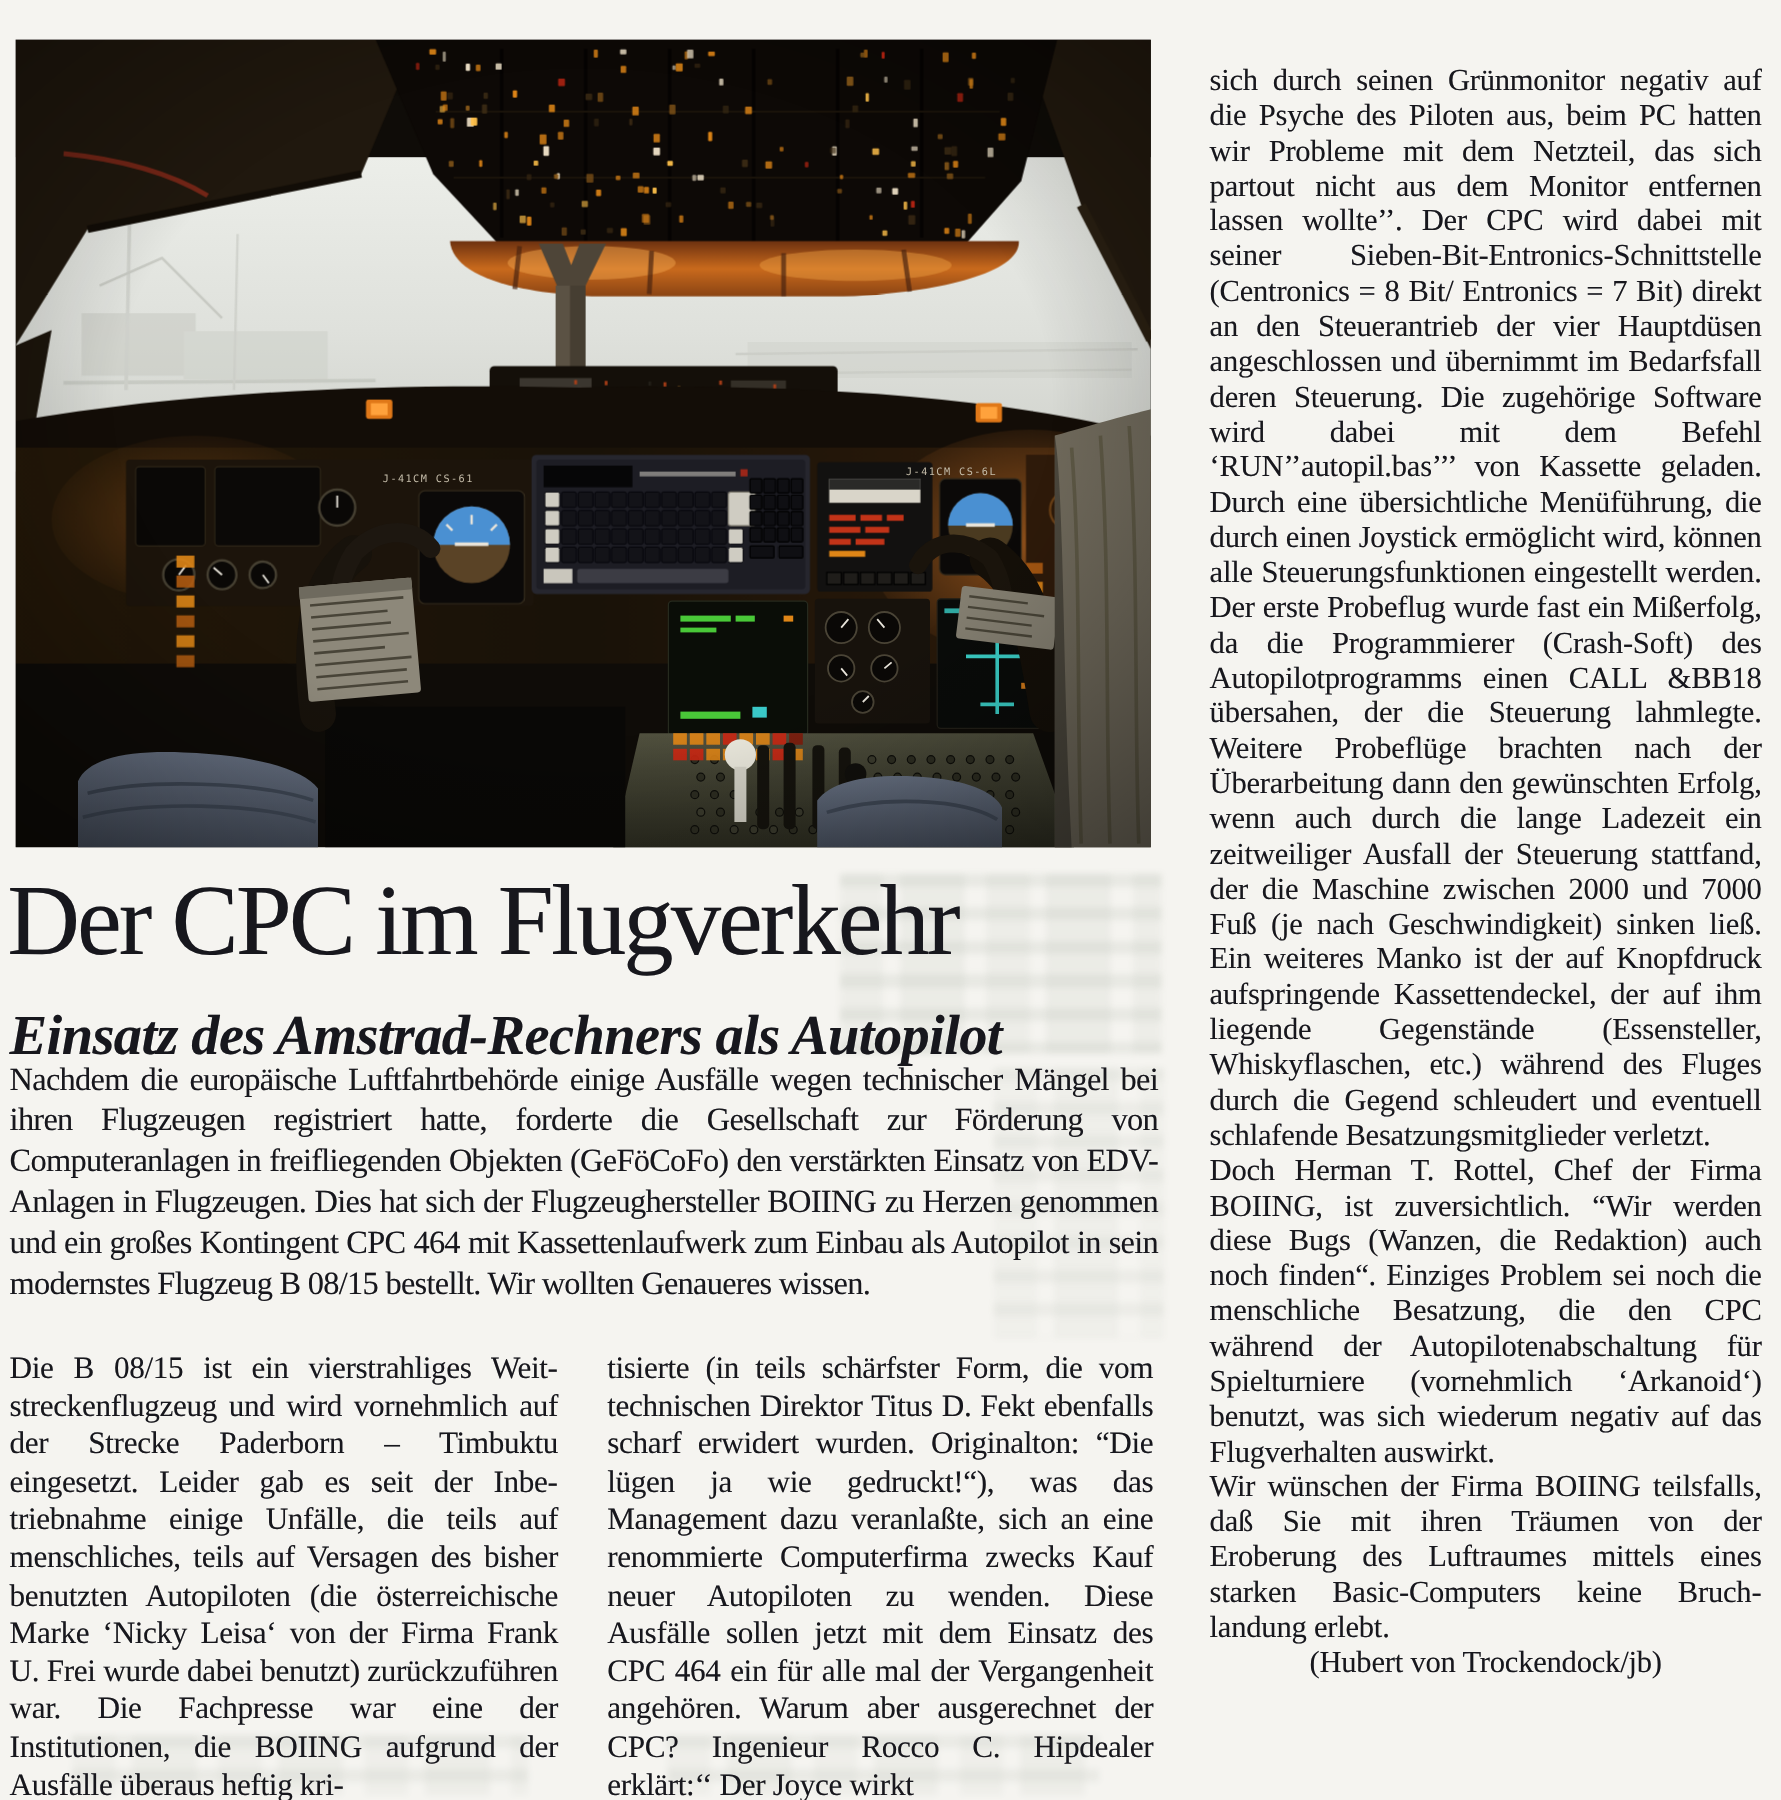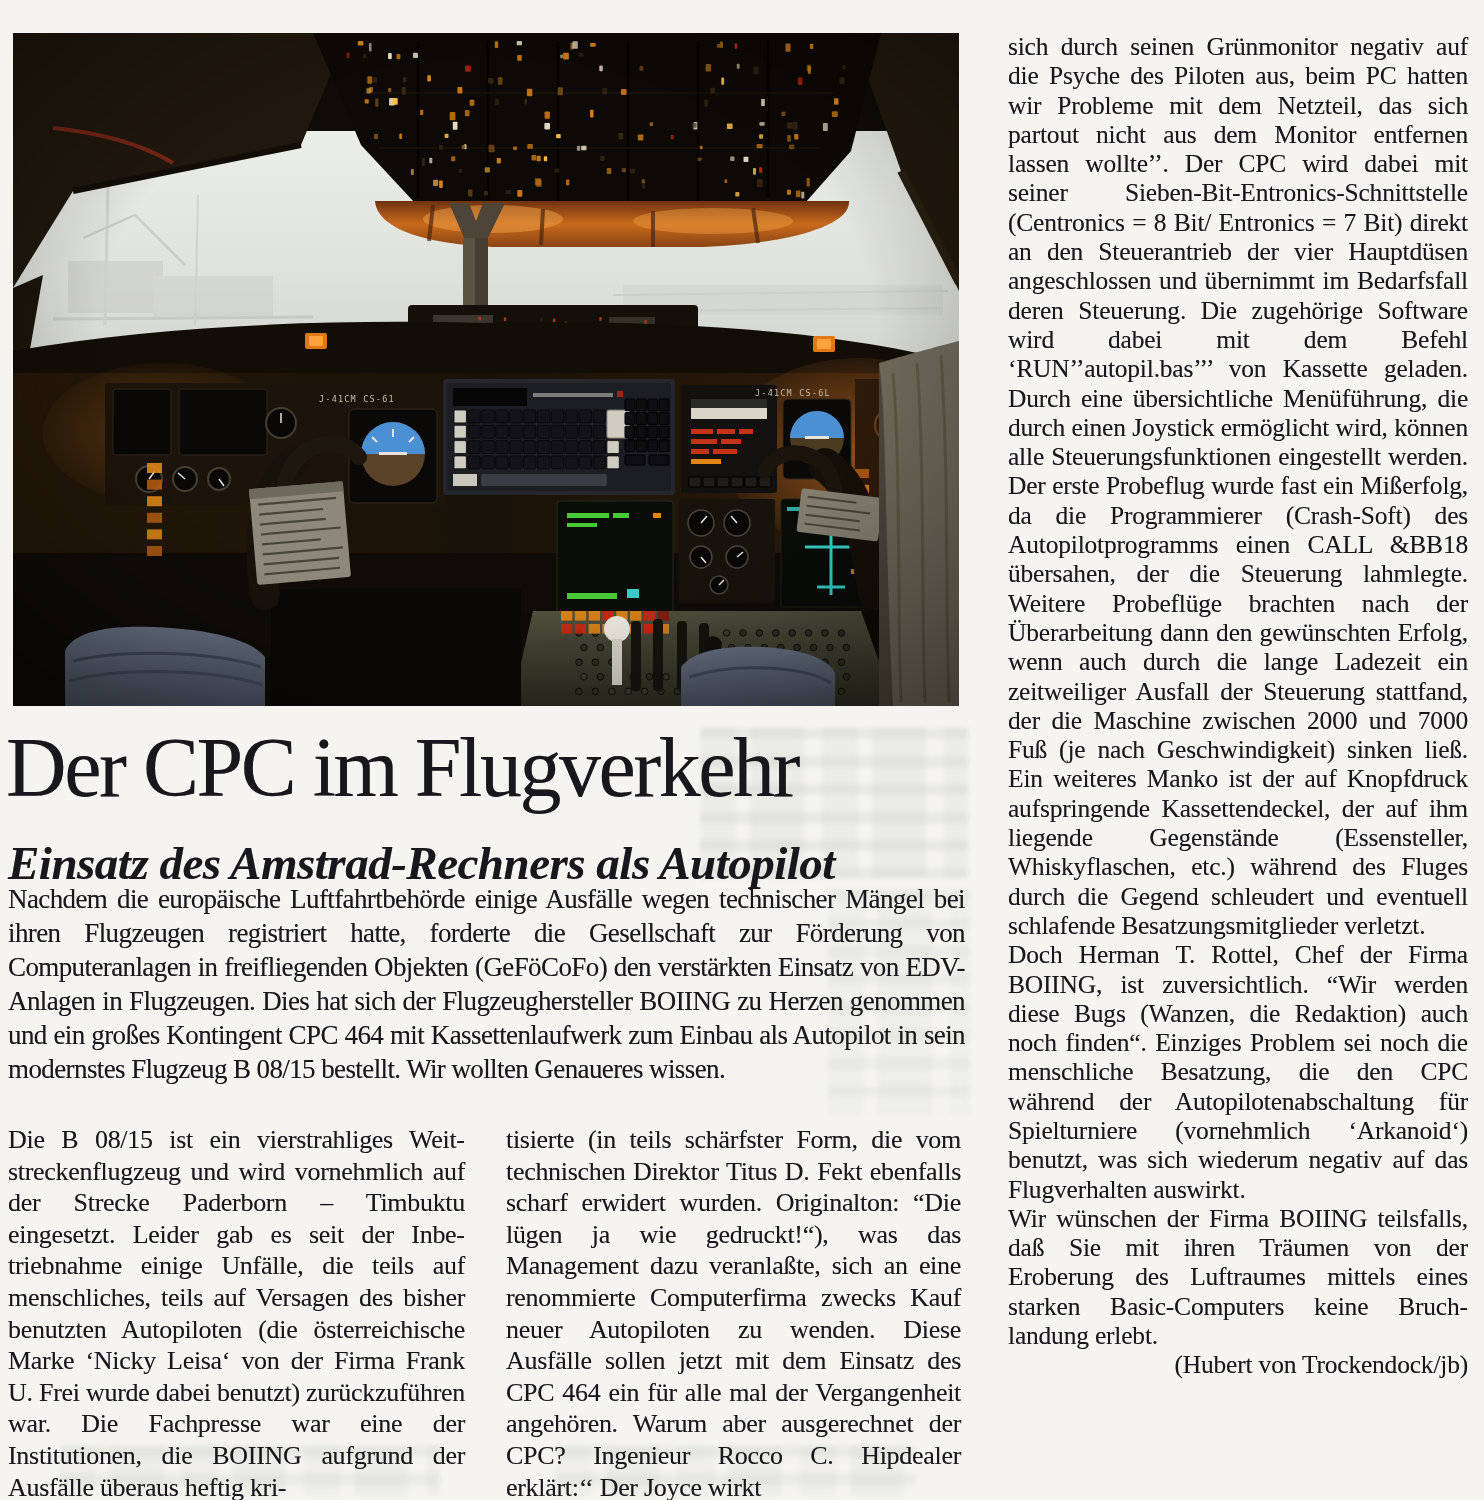--- a/index.html
+++ b/index.html
@@ -10,21 +10,21 @@
     text-shadow:0 0 .5px rgba(23,23,29,.38);
   }
   .abs{position:absolute}
   .textlayer{z-index:2}
   .headline{margin:0;font-weight:400;font-size:84px;line-height:1;letter-spacing:-2.5px;white-space:nowrap}
   .subhead{font-weight:700;font-style:italic;font-size:47px;line-height:1;letter-spacing:-.5px;white-space:nowrap}
   .lead{font-weight:400;font-size:27px;line-height:34px;letter-spacing:-.6px;text-align:justify}
   .bodycol{font-size:26px;line-height:31.6px;letter-spacing:-.3px;text-align:justify}
   .rightcol{font-size:25.5px;line-height:29.3px;letter-spacing:-.2px;text-align:justify}
   .rightcol p{margin:0;padding:0}
-  .byline{text-align:right;margin-top:5px}
+  .byline{text-align:center;margin-top:5px}
   .photo{left:13px;top:33px;width:946px;height:673px;z-index:1;background:#0f0c08}
   .photo svg{display:block;width:100%;height:100%}
   .ghost{position:absolute;z-index:0;filter:blur(2.5px);
     background:
       repeating-linear-gradient(90deg,rgba(106,122,102,.10) 0 36px,rgba(0,0,0,0) 36px 50px,rgba(106,122,102,.12) 50px 104px,rgba(0,0,0,0) 104px 122px),
       repeating-linear-gradient(180deg,rgba(106,122,102,.17) 0 11px,rgba(0,0,0,0) 11px 28px);}
 </style>
 </head>
 <body>
 
@@ -645,18 +645,18 @@
 <h1 class="abs textlayer headline" style="left:6px;top:726px">Der CPC im Flugverkehr</h1>
 
 <div class="abs textlayer subhead" style="left:8px;top:840px">Einsatz des Amstrad-Rechners als Autopilot</div>
 
 <div class="abs textlayer lead" style="left:8px;top:882px;width:957px">Nachdem die europäische Luftfahrtbehörde einige Ausfälle wegen technischer Mängel bei ihren Flugzeugen registriert hatte, forderte die Gesellschaft zur För­derung von Computeranlagen in freifliegenden Objekten (GeFöCoFo) den ver­stärkten Einsatz von EDV-Anlagen in Flugzeugen. Dies hat sich der Flugzeug­hersteller BOIING zu Herzen genommen und ein großes Kontingent CPC 464 mit Kassettenlaufwerk zum Einbau als Autopilot in sein modernstes Flugzeug B 08/15 bestellt. Wir wollten Genaueres wissen.</div>
 
 <div class="abs textlayer bodycol" style="left:8px;top:1124px;width:457px">Die B 08/15 ist ein vierstrahliges Weit­streckenflugzeug und wird vornehmlich auf der Strecke Paderborn – Timbuktu eingesetzt. Leider gab es seit der Inbe­triebnahme einige Unfälle, die teils auf menschliches, teils auf Versagen des bis­her benutzten Autopiloten (die österrei­chische Marke ‘Nicky Leisa‘ von der Fir­ma Frank U. Frei wurde dabei benutzt) zurückzuführen war. Die Fachpresse war eine der Institutionen, die BOIING aufgrund der Ausfälle überaus heftig kri-</div>
 
 <div class="abs textlayer bodycol" style="left:506px;top:1124px;width:455px">tisierte (in teils schärfster Form, die vom technischen Direktor Titus D. Fekt eben­falls scharf erwidert wurden. Original­ton: “Die lügen ja wie gedruckt!“), was das Management dazu veranlaßte, sich an eine renommierte Computerfirma zwecks Kauf neuer Autopiloten zu wen­den. Diese Ausfälle sollen jetzt mit dem Einsatz des CPC 464 ein für alle mal der Vergangenheit angehören. Warum aber ausgerechnet der CPC? Ingenieur Rocco C. Hipdealer erklärt:‘‘ Der Joyce wirkt</div>
 
-<div class="abs textlayer rightcol" style="left:1008px;top:32px;width:460px">
+<div class="abs textlayer rightcol" style="left:1008px;top:52px;width:460px">
   <p>sich durch seinen Grünmonitor negativ auf die Psyche des Piloten aus, beim PC hatten wir Probleme mit dem Netzteil, das sich partout nicht aus dem Monitor entfernen lassen wollte’’. Der CPC wird dabei mit seiner Sieben-Bit-Entronics-Schnittstelle (Centronics = 8 Bit/ Entro­nics = 7 Bit) direkt an den Steuerantrieb der vier Hauptdüsen angeschlossen und übernimmt im Bedarfsfall deren Steue­rung. Die zugehörige Software wird da­bei mit dem Befehl ‘RUN’’autopil.bas’’’ von Kassette geladen. Durch eine über­sichtliche Menüführung, die durch einen Joystick ermöglicht wird, können alle Steuerungsfunktionen eingestellt wer­den. Der erste Probeflug wurde fast ein Mißerfolg, da die Programmierer (Crash-Soft) des Autopilotprogramms ei­nen CALL &amp;BB18 übersahen, der die Steuerung lahmlegte. Weitere Probeflü­ge brachten nach der Überarbeitung dann den gewünschten Erfolg, wenn auch durch die lange Ladezeit ein zeitweiliger Ausfall der Steuerung stattfand, der die Maschine zwischen 2000 und 7000 Fuß (je nach Geschwindigkeit) sinken ließ. Ein weiteres Manko ist der auf Knopf­druck aufspringende Kassettendeckel, der auf ihm liegende Gegenstände (Es­sensteller, Whiskyflaschen, etc.) wäh­rend des Fluges durch die Gegend schleudert und eventuell schlafende Be­satzungsmitglieder verletzt.</p>
   <p>Doch Herman T. Rottel, Chef der Firma BOIING, ist zuversichtlich. “Wir wer­den diese Bugs (Wanzen, die Redaktion) auch noch finden“. Einziges Problem sei noch die menschliche Besatzung, die den CPC während der Autopilotenabschal­tung für Spielturniere (vornehmlich ‘Ar­kanoid‘) benutzt, was sich wiederum ne­gativ auf das Flugverhalten auswirkt.</p>
   <p>Wir wünschen der Firma BOIING teils­falls, daß Sie mit ihren Träumen von der Eroberung des Luftraumes mittels eines starken Basic-Computers keine Bruch­landung erlebt.</p>
   <p class="byline">(Hubert von Trockendock/jb)</p>
 </div>
 
 </body></html>

